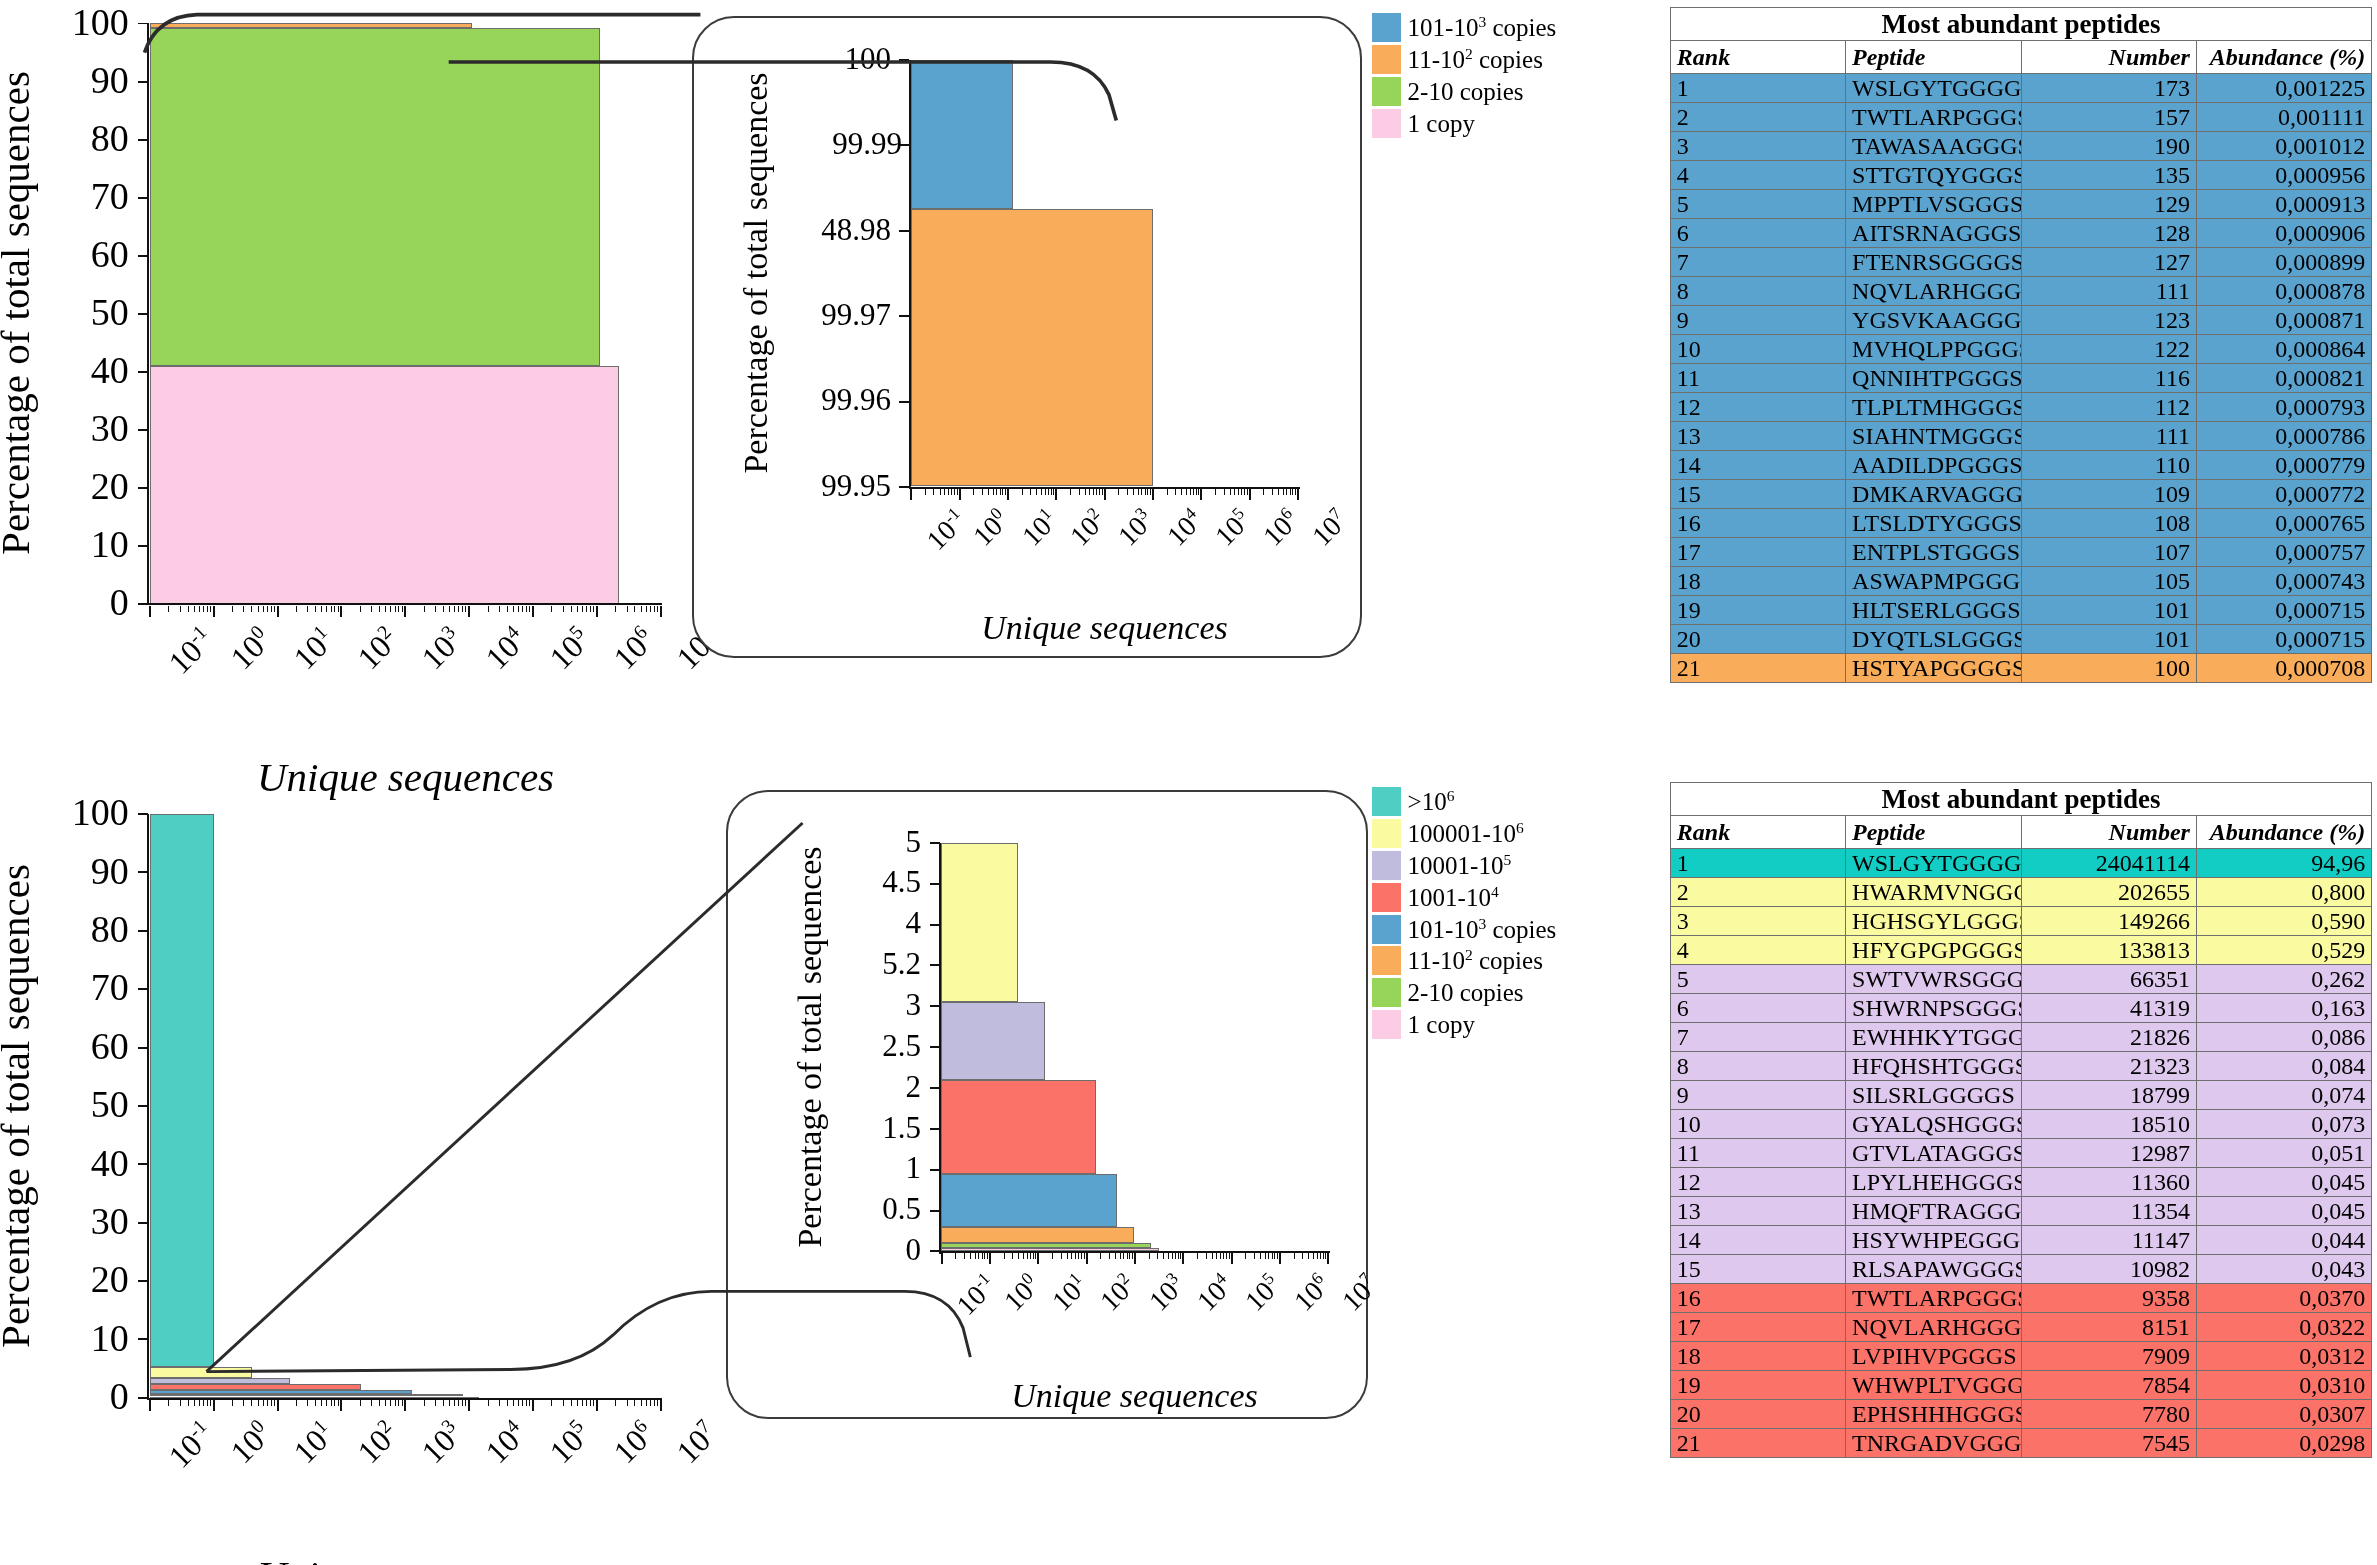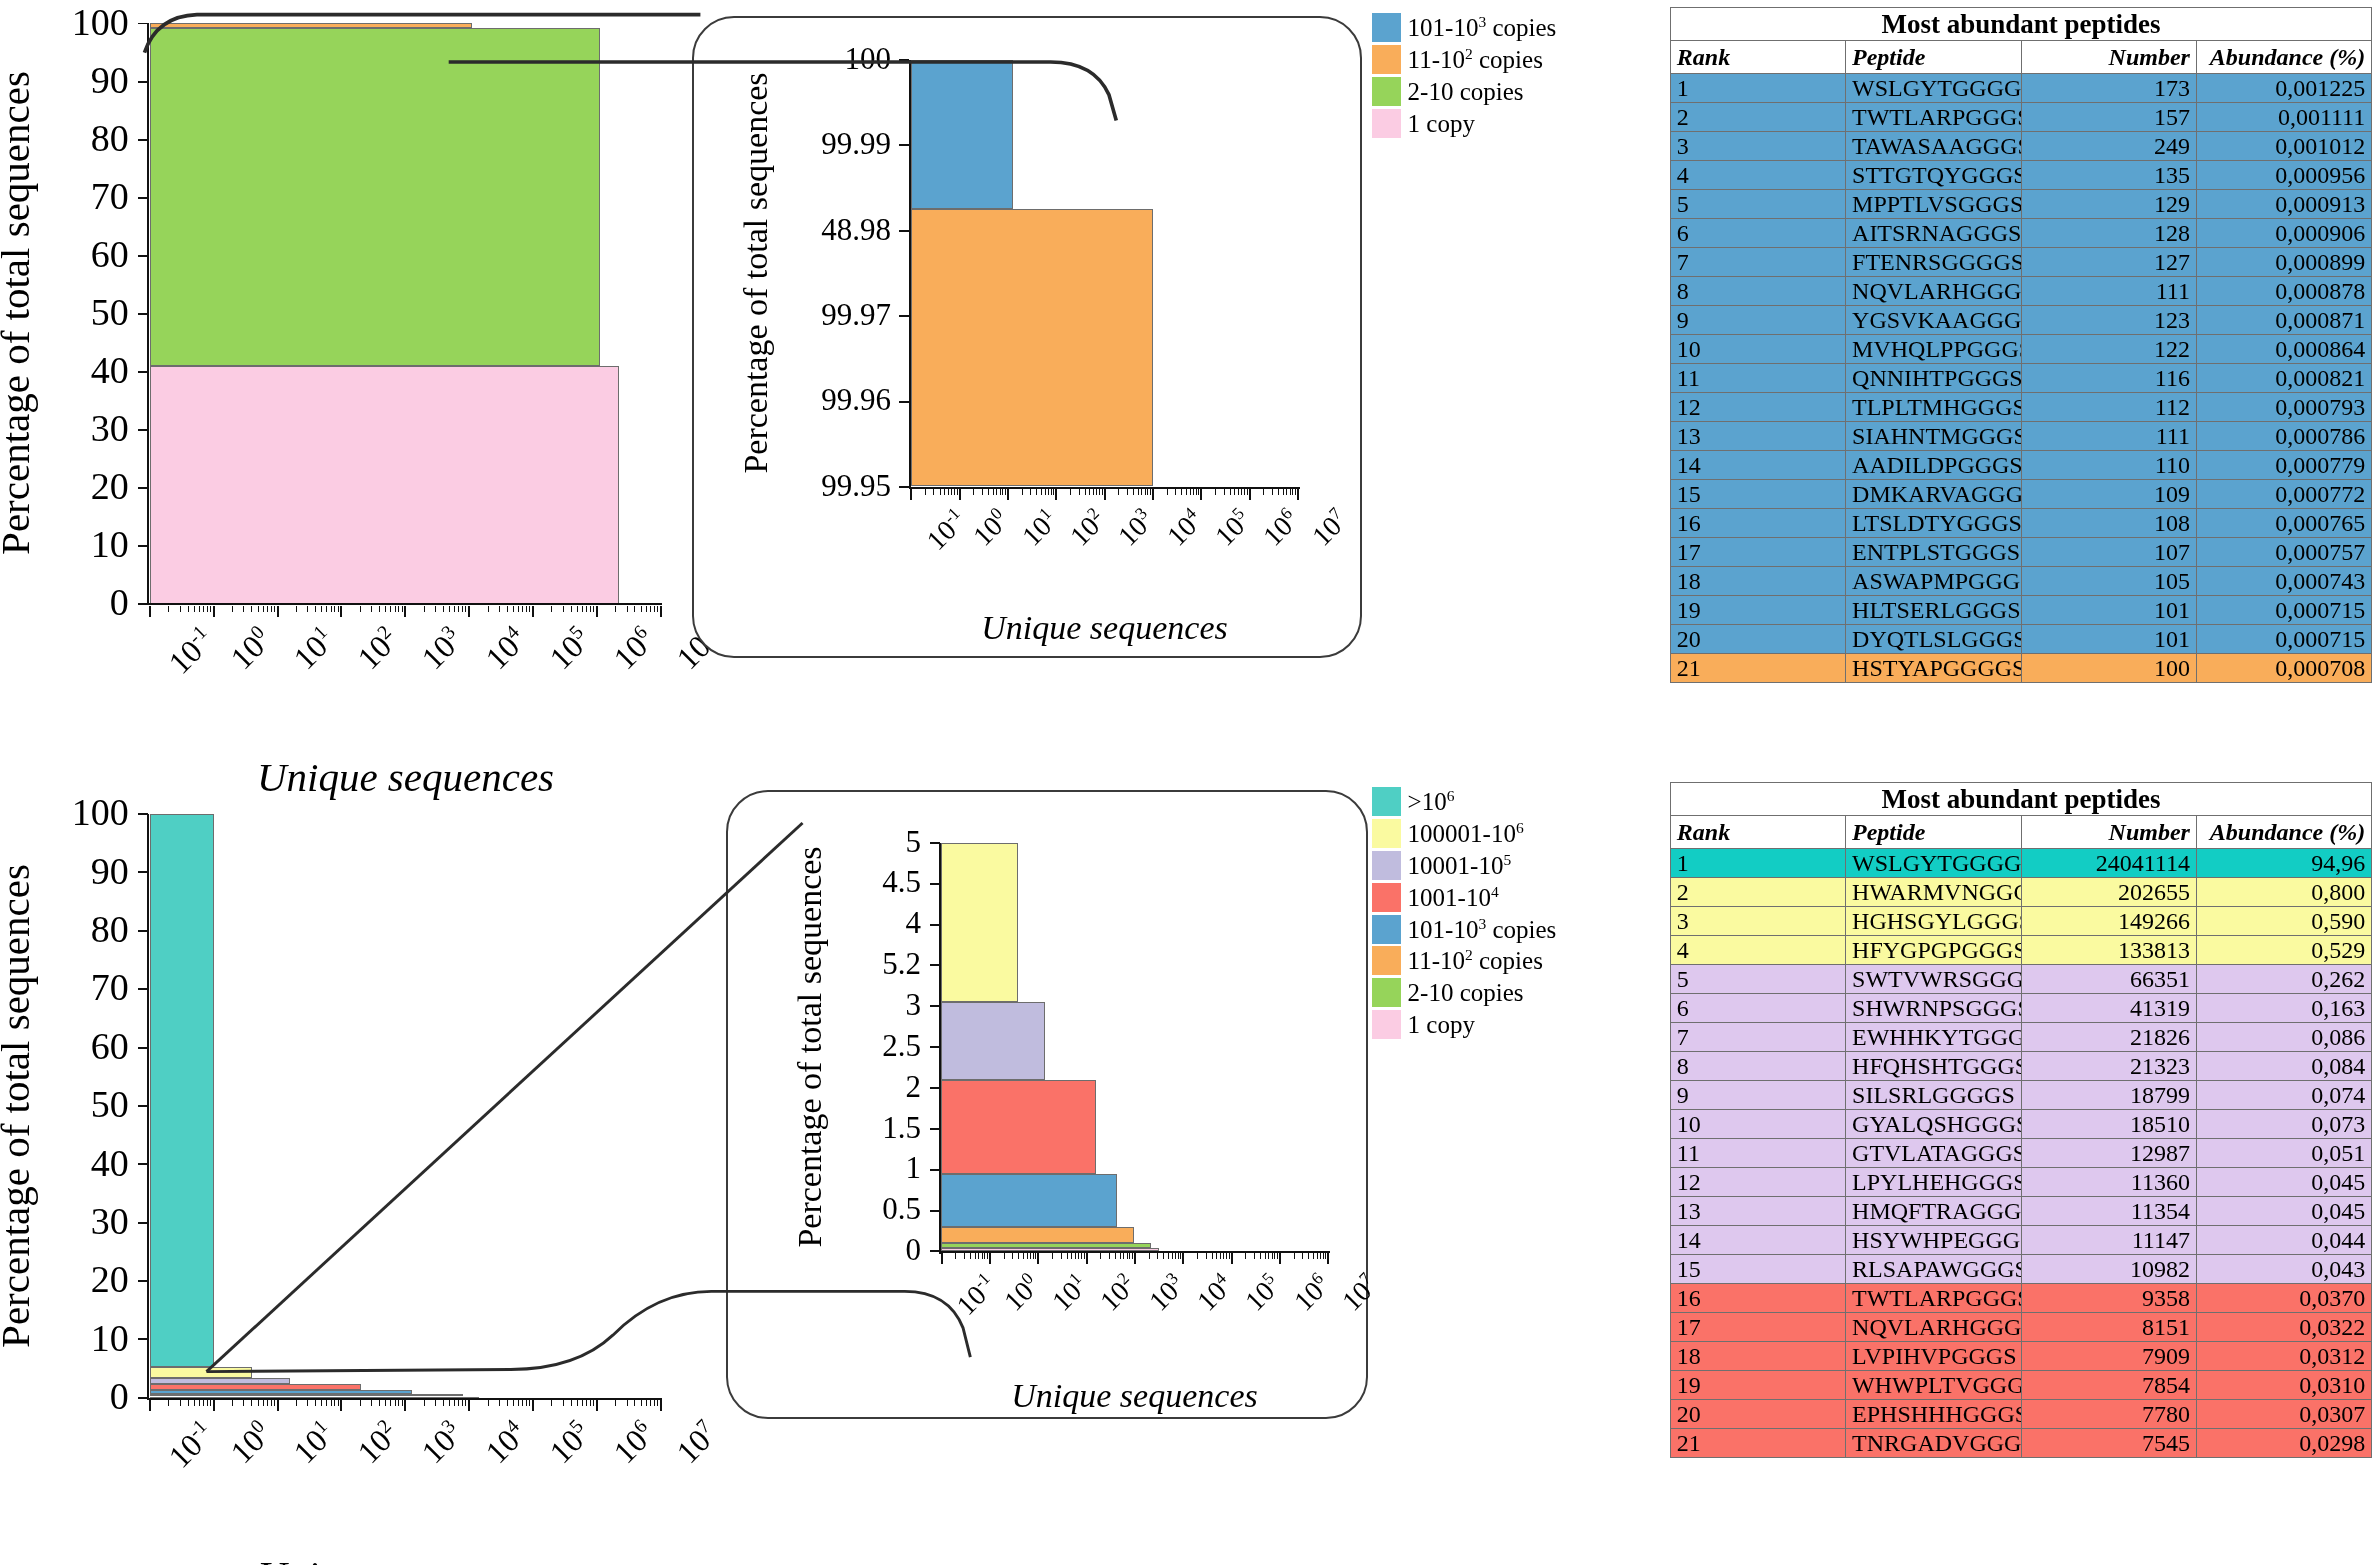--- a/index.html
+++ b/index.html
@@ -191,21 +191,21 @@
     <div class="tick-mark" style="left:207px;top:385px;width:10.2px;height:1.8px;"></div>
     <div class="ytick" style="left:82px;top:366px;width:117px;
                font-size:31px;">99.96</div>
     <div class="tick-mark" style="left:207px;top:299px;width:10.2px;height:1.8px;"></div>
     <div class="ytick" style="left:82px;top:281px;width:117px;
                font-size:31px;">99.97</div>
     <div class="tick-mark" style="left:207px;top:214px;width:10.2px;height:1.8px;"></div>
     <div class="ytick" style="left:82px;top:196px;width:117px;
                font-size:31px;">48.98</div>
     <div class="tick-mark" style="left:207px;top:128px;width:10.2px;height:1.8px;"></div>
-    <div class="ytick" style="left:82px;top:110px;width:117px;
+    <div class="ytick" style="left:93px;top:110px;width:117px;
                font-size:31px;">99.99</div>
     <div class="tick-mark" style="left:207px;top:43px;width:10.2px;height:1.8px;"></div>
     <div class="ytick" style="left:82px;top:25px;width:117px;
                font-size:31px;">100</div>
     <div class="tick-mark" style="left:218px;top:473px;width:1.8px;height:11px;"></div>
     <div class="tick-mark" style="left:233px;top:473px;width:1.2px;height:5.8px;"></div>
     <div class="tick-mark" style="left:241px;top:473px;width:1.2px;height:5.8px;"></div>
     <div class="tick-mark" style="left:248px;top:473px;width:1.2px;height:5.8px;"></div>
     <div class="tick-mark" style="left:252px;top:473px;width:1.2px;height:5.8px;"></div>
     <div class="tick-mark" style="left:256px;top:473px;width:1.2px;height:5.8px;"></div>
@@ -636,21 +636,21 @@
     </tr>
       <tr style="background:#5BA3CF;">
       <td class="c-rank">2</td>
       <td class="c-pep">TWTLARPGGGS</td>
       <td class="c-num">157</td>
       <td class="c-abu">0,001111</td>
     </tr>
       <tr style="background:#5BA3CF;">
       <td class="c-rank">3</td>
       <td class="c-pep">TAWASAAGGGS</td>
-      <td class="c-num">249</td>
+      <td class="c-num">190</td>
       <td class="c-abu">0,001012</td>
     </tr>
       <tr style="background:#5BA3CF;">
       <td class="c-rank">4</td>
       <td class="c-pep">STTGTQYGGGS</td>
       <td class="c-num">135</td>
       <td class="c-abu">0,000956</td>
     </tr>
       <tr style="background:#5BA3CF;">
       <td class="c-rank">5</td>

